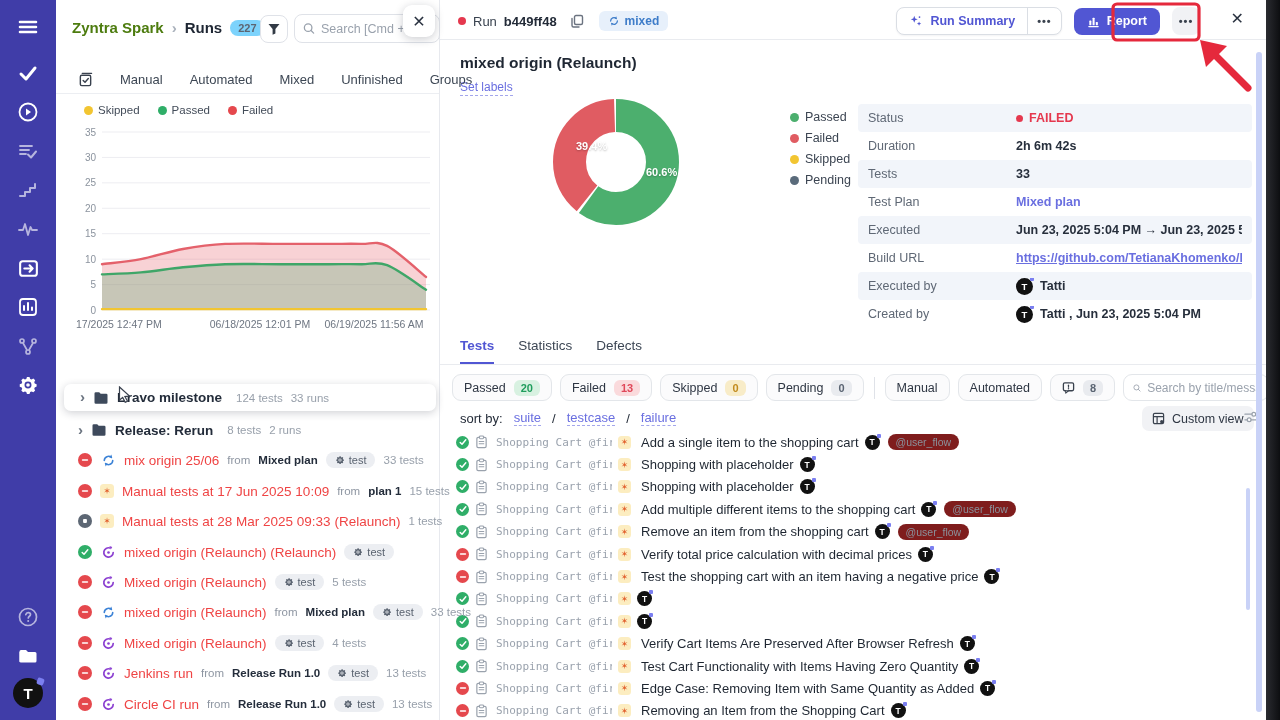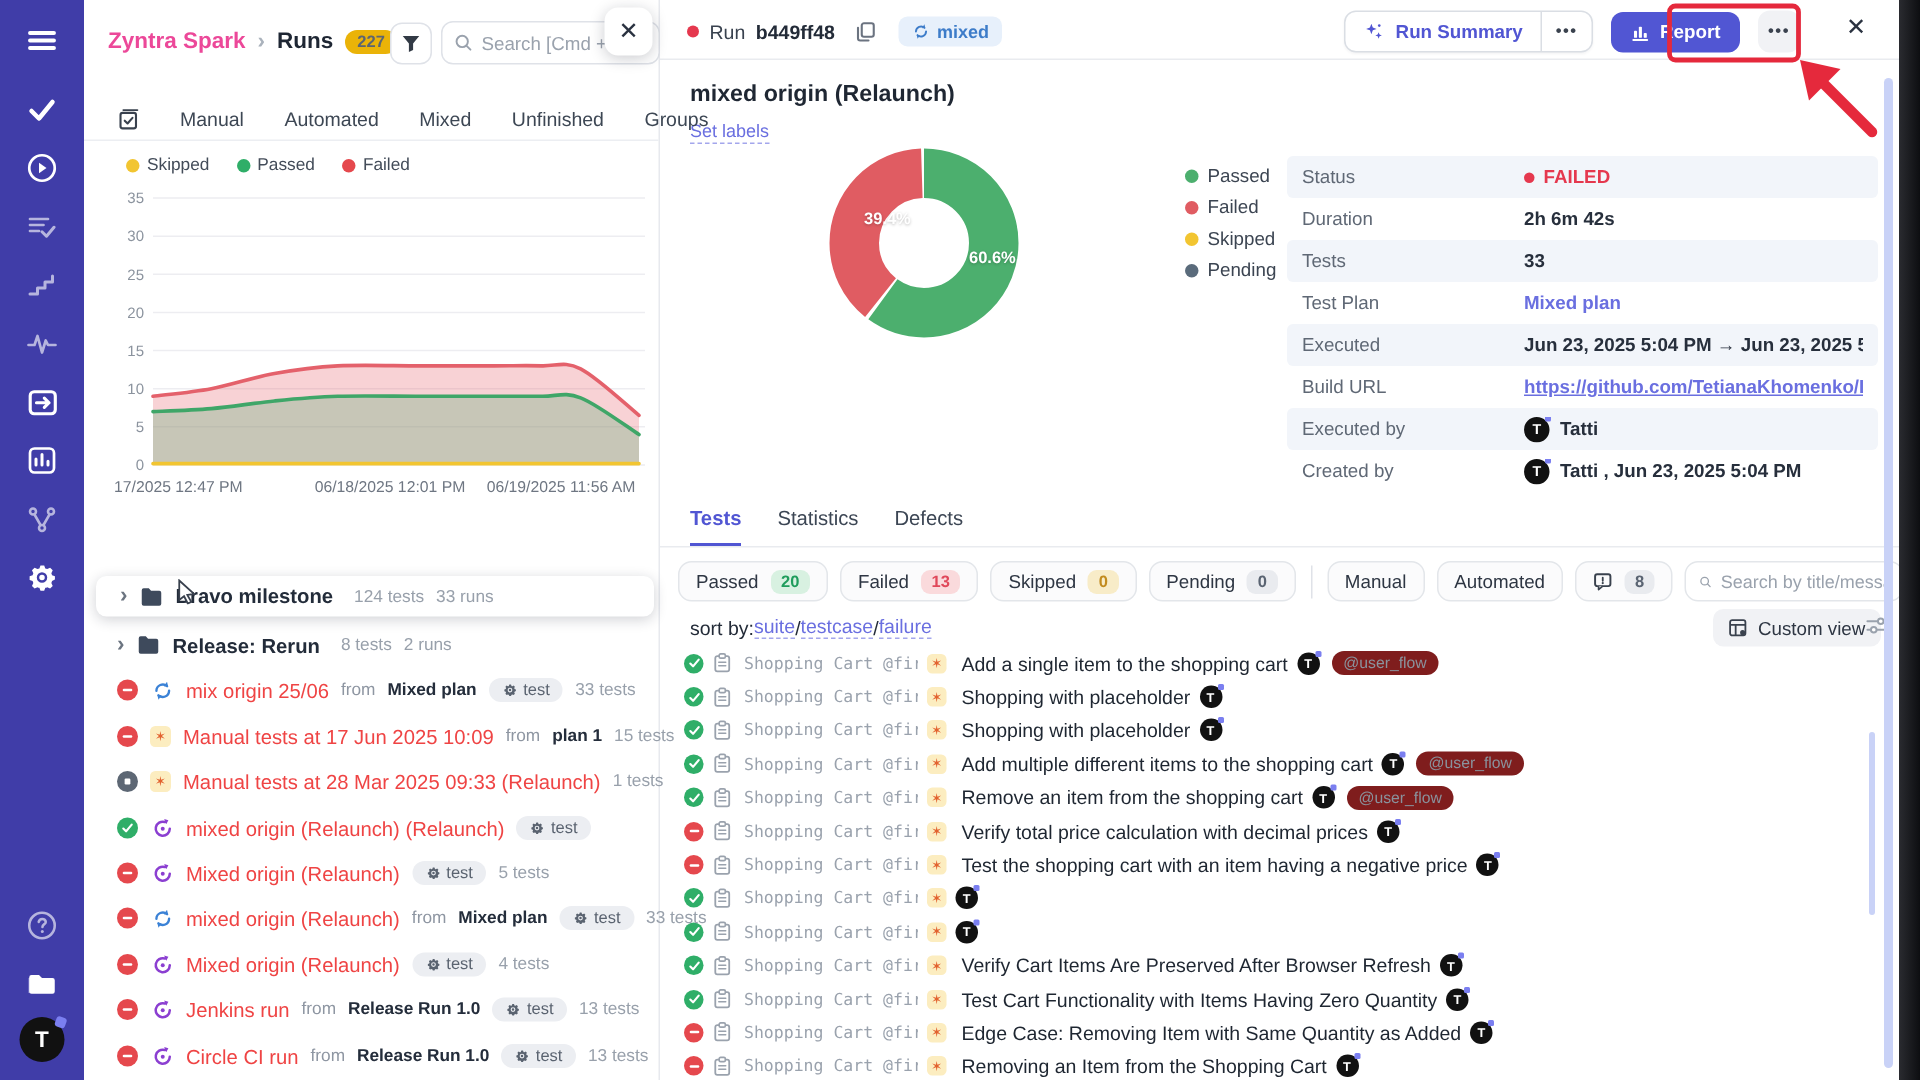--- a/index.html
+++ b/index.html
@@ -12,24 +12,24 @@
   .sb-icon.dim { opacity:.62; }
   .sb-icon svg { display:block; }
   .sb-spacer { flex:1; }
   .sb-avatar { width:30px; height:30px; border-radius:50%; background:#111; color:#fff; font-weight:bold; font-size:15px; display:flex; align-items:center; justify-content:center; margin:10px 0 12px; position:relative; }
   .sb-avatar::after { content:""; position:absolute; right:-1px; top:0; width:7px; height:7px; background:#7b7ff0; border-radius:2px; transform:rotate(20deg); }
 
   
   .left-panel { position:absolute; left:56px; top:0; width:384px; height:720px; background:#fff; border-right:1px solid #e7e9ee; z-index:10; }
   .lp-header { position:relative; height:56px; }
   .breadcrumb { position:absolute; left:16px; top:19px; font-size:15px; display:flex; gap:8px; align-items:center; white-space:nowrap; }
-  .bc-project { color:#ec4899; font-weight:700; }
+  .bc-project { color:#4d7c0f; font-weight:700; }
   .bc-sep { color:#aab2bc; font-weight:700; }
   .bc-page { color:#1e2633; font-weight:700; }
-  .bc-count { background:#eab308; color:#5c6572; font-size:11px; font-weight:600; border-radius:10px; padding:2px 8px; }
+  .bc-count { background:#7dd3fc; color:#5c6572; font-size:11px; font-weight:600; border-radius:10px; padding:2px 8px; }
   .filter-btn { position:absolute; left:204px; top:15px; width:28px; height:28px; border:1px solid #dfe2e8; border-radius:8px; background:#fff; display:flex; align-items:center; justify-content:center; cursor:pointer; }
   .lp-search { position:absolute; left:238px; top:14px; width:146px; height:29px; border:1px solid #dfe2e8; border-radius:8px; background:#fff; display:flex; align-items:center; padding:0 8px; gap:6px; overflow:hidden; }
   .lp-search input { border:none; outline:none; font-size:12.5px; color:#333; width:110px; font-family:"Liberation Sans",sans-serif; }
   .lp-search input::placeholder { color:#9aa2ad; }
   .close-card { position:absolute; left:347px; top:5px; width:32px; height:32px; background:#fff; border-radius:9px; box-shadow:0 2px 10px rgba(20,25,40,.22); display:flex; align-items:center; justify-content:center; font-size:16px; color:#2a3240; cursor:pointer; z-index:5; }
 
   .lp-tabs { position:absolute; left:0; top:66px; width:100%; height:28px; border-bottom:1px solid #eceef2; display:flex; align-items:center; padding-left:22px; gap:27px; }
   .lp-tab { font-size:13px; color:#3d4754; cursor:pointer; white-space:nowrap; }
   .batch-icon { color:#39414e; display:flex; }
 
@@ -105,21 +105,21 @@
   .tone-red { background:#fadadc; color:#e0485a; }
   .tone-yellow { background:#f8ecc8; color:#c28b1e; }
   .tone-gray { background:#e9ebef; color:#5a6472; }
   .chips-divider { width:1px; height:22px; background:#dfe2e8; margin:0 2px; }
   .rp-search { display:flex; align-items:center; gap:6px; height:27px; width:146px; border:1px solid #e3e6ea; border-radius:9px; padding:0 9px; background:#fff; overflow:hidden; }
   .rp-search input { border:none; outline:none; font-size:12px; width:112px; color:#333; font-family:"Liberation Sans",sans-serif; }
   .rp-search input::placeholder { color:#9aa2ad; }
   .rp-avatar { width:25px; height:25px; border-radius:50%; background:#111; color:#fff; font-weight:800; font-size:12px; display:flex; align-items:center; justify-content:center; position:relative; cursor:pointer; }
   .rp-avatar::after { content:""; position:absolute; right:0; top:-1px; width:6px; height:6px; background:#7b7ff0; border-radius:1.5px; transform:rotate(15deg); }
 
-  .sort-row { position:absolute; left:20px; top:410px; display:flex; align-items:center; gap:0; font-size:13px; color:#232b38; }
+  .sort-row { position:absolute; left:20px; top:410px; display:flex; align-items:center; gap:11px; font-size:13px; color:#232b38; }
   .sort-link { color:#6a6fe0; border-bottom:1px dashed #a3a6ec; cursor:pointer; }
   .sort-slash { color:#232b38; }
   .custom-view { position:absolute; left:702px; top:406px; display:flex; align-items:center; gap:7px; height:25px; padding:0 10px; background:#f1f2f5; border-radius:7px; font-size:12.5px; color:#2e3643; cursor:pointer; }
   .sliders-ic { position:absolute; left:804px; top:410px; color:#9aa2ad; cursor:pointer; }
 
   .tests-list { position:absolute; left:0; top:431px; width:812px; height:289px; overflow:hidden; }
   .test-row { display:flex; align-items:center; height:22.4px; padding-left:16px; gap:6px; white-space:nowrap; cursor:pointer; }
   .tr-st { width:13px; height:13px; border-radius:50%; display:inline-flex; align-items:center; justify-content:center; flex:none; }
   .tr-suite { font-family:"DejaVu Sans Mono",monospace; font-size:11px; color:#9aa2ad; width:116px; overflow:hidden; flex:none; margin-left:2px; }
   .tr-title { font-size:13px; color:#1e2631; margin-left:4px; }

